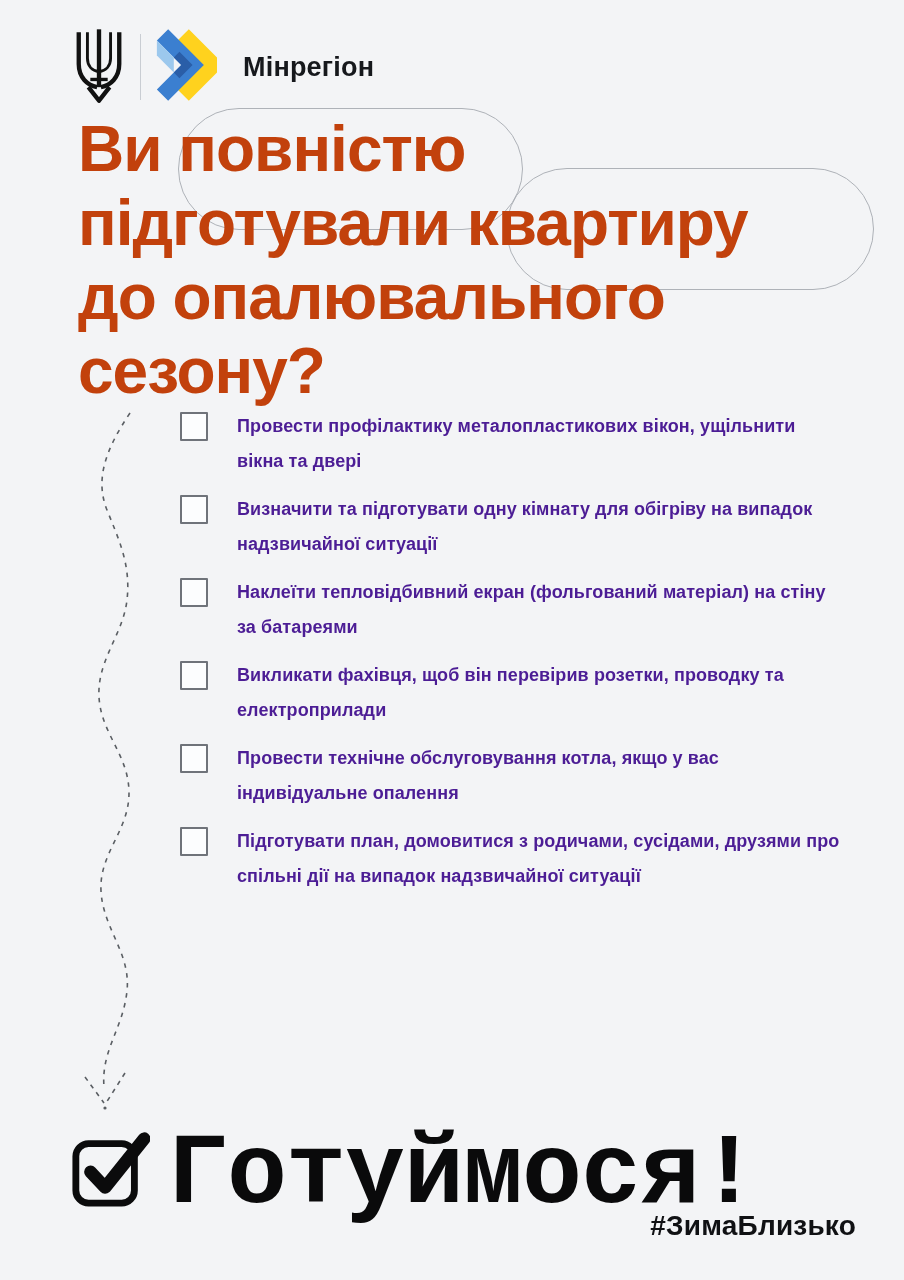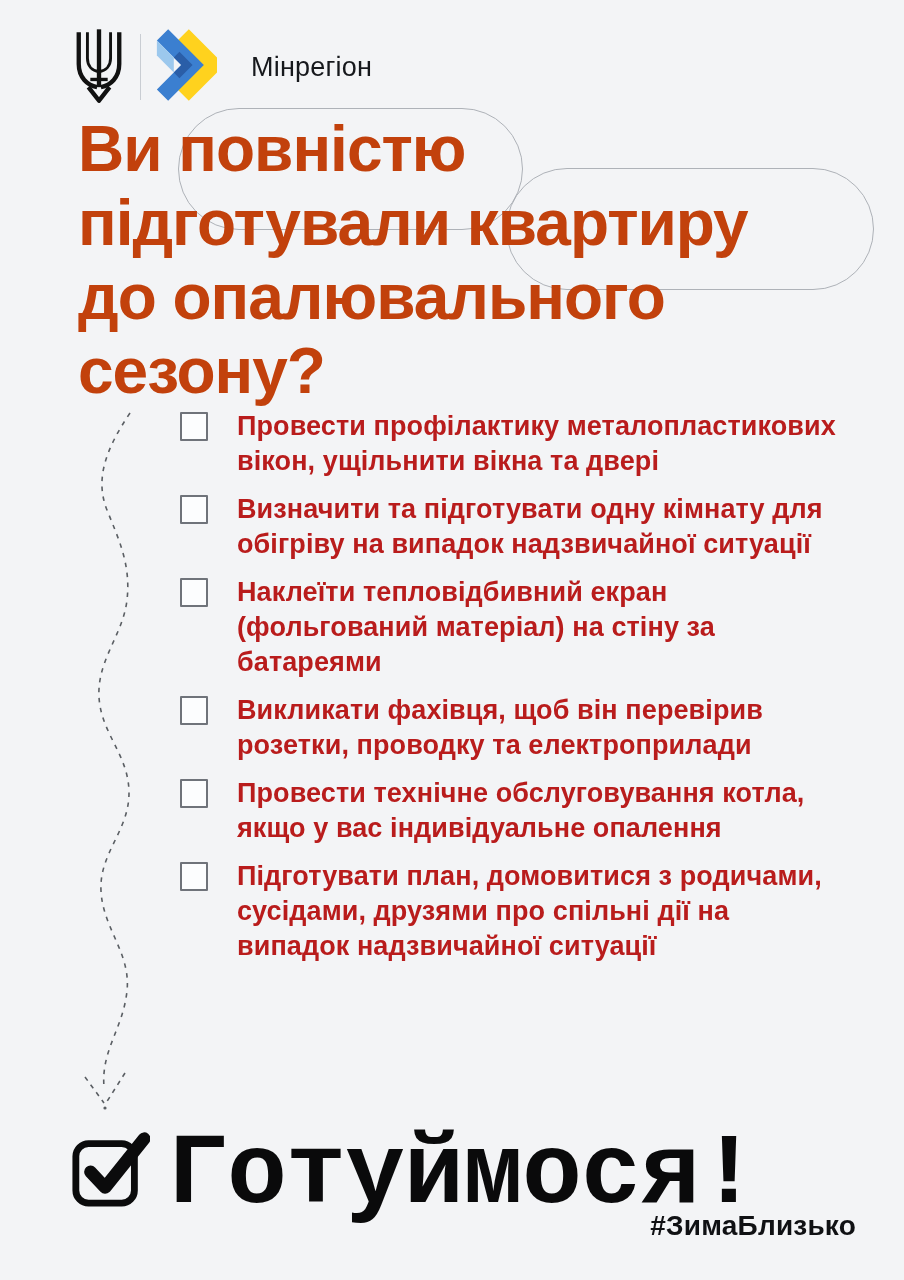--- a/index.html
+++ b/index.html
@@ -13,22 +13,22 @@
   }
 
   
   .header {
     position: absolute; top: 28px; left: 72px;
     display: flex; align-items: center; gap: 14px;
     height: 78px;
   }
   .logo-divider { width: 1px; height: 66px; background: #c9cdd3; }
   .brand {
-    font-size: 27px; font-weight: 400; color: #16181c; letter-spacing: .2px;
-    margin-left: 20px;
+    font-size: 27px; font-weight: 700; color: #16181c; letter-spacing: .2px;
+    margin-left: 12px;
   }
 
   
   .title {
     position: absolute; top: 112px; left: 78px; width: 800px;
     font-size: 64px; line-height: 74px; font-weight: 800;
     letter-spacing: -1px; color: #c2410c; z-index: 2;
   }
   .title .line { display: block; white-space: nowrap; }
   .capsule {
@@ -44,22 +44,22 @@
   
   .checklist {
     position: absolute; top: 409px; left: 180px; width: 665px;
   }
   .row { display: flex; align-items: flex-start; gap: 29px; margin-bottom: 13px; }
   .cb {
     flex: none; width: 28px; height: 29px; margin-top: 3px;
     border: 2.5px solid #6f737a; background: #fcfdfe; border-radius: 1px;
   }
   .txt {
-    font-size: 27px; line-height: 35px; font-weight: 700;
-    color: #b91c1c; max-width: 612px; letter-spacing: .1px;
+    font-size: 18px; line-height: 35px; font-weight: 700;
+    color: #4c1d95; max-width: 612px; letter-spacing: .1px;
   }
 
   
   .footer-icon { position: absolute; left: 70px; top: 1124px; }
   .cta {
     position: absolute; left: 168px; top: 1124px;
     font-size: 100px; line-height: 104px; font-weight: 800;
     letter-spacing: -1px; color: #0a0a0b; white-space: nowrap; font-family: Liberation Mono, monospace;
   }
   .hashtag {

